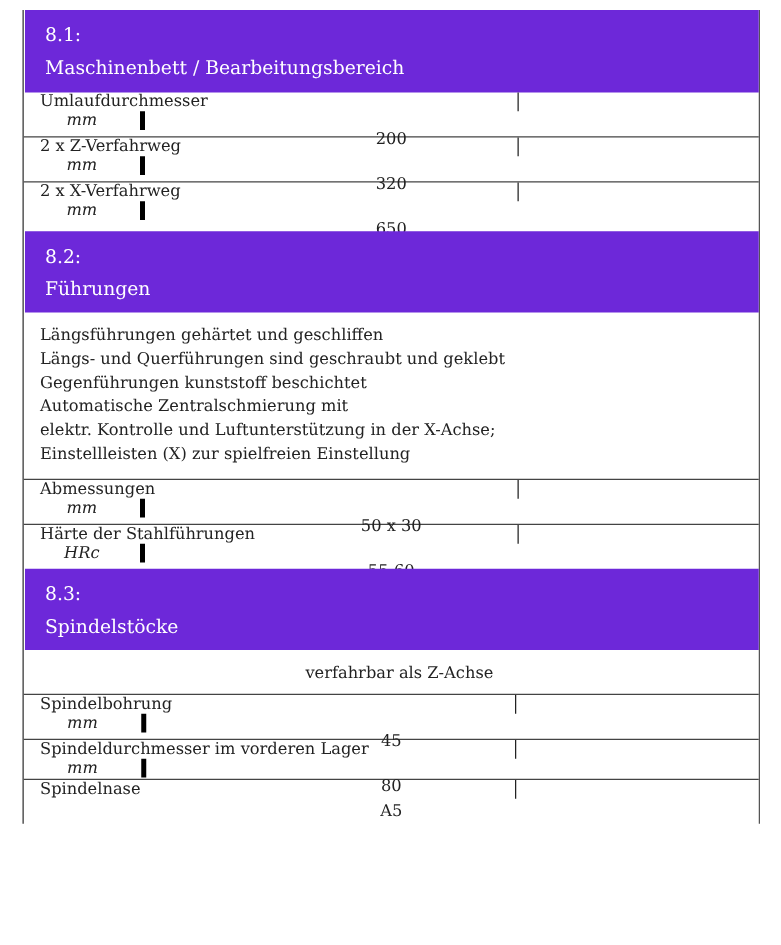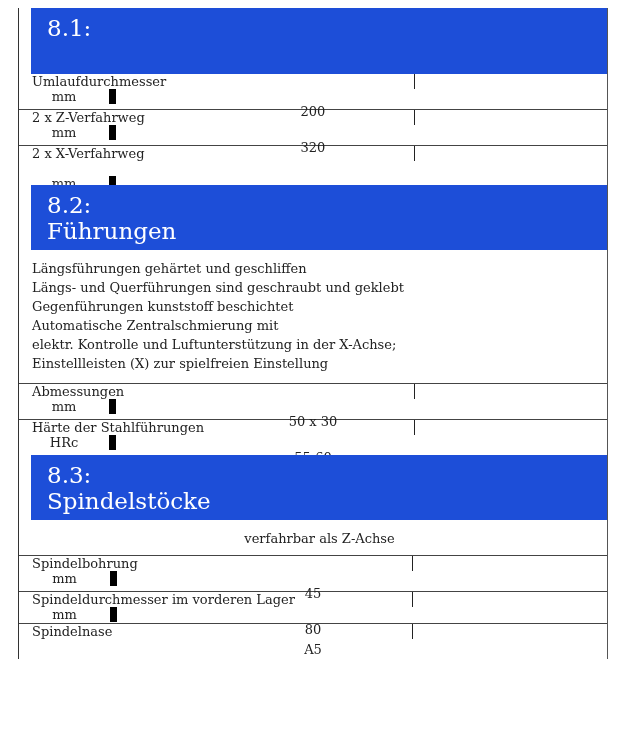--- a/index.html
+++ b/index.html
@@ -1,29 +1,29 @@
 <!DOCTYPE html>
 <html><head>
 <meta charset="utf-8">
 <style>
   html, body { margin: 0; padding: 0; background: #ffffff; }
   body { width: 625px; height: 756px; position: relative; overflow: hidden;
          font-family: "DejaVu Serif", "Liberation Serif", serif; color: #222222; }
   .sheet { position: absolute; left: 18px; top: 8px; width: 588px;
            border-left: 1px solid #333333; border-right: 1px solid #555555; }
   .section { position: relative; }
-  .sec-head { background: #1d4ed8; color: #ffffff; margin-left: 12px; margin-right: 0;
-              padding: 7px 0 8px 16px; font-size: 23px; line-height: 26px; font-weight: normal; }
+  .sec-head { background: #6d28d9; color: #ffffff; margin-left: 1px; margin-right: 0;
+              padding: 7px 0 8px 16px; font-size: 15px; line-height: 26px; font-weight: normal; }
   .sec-head .num, .sec-head .title { display: block; }
   .desc { padding: 9px 0 10px 13px; font-size: 13px; line-height: 19px; border-bottom: 1px solid #444444; }
   .row { display: flex; height: 35px; border-bottom: 1px solid #444444; font-size: 13px; flex-direction: column; }
   .row:last-child { border-bottom: none; }
   .cell { display: flex; align-items: center; box-sizing: border-box; }
   .c-label { width: 396px; padding-left: 13px; border-right: 1px solid #222222; }
-  .c-unit { width: 97px; justify-content: center; border-right: 7px solid #000000; }
+  .c-unit { width: 97px; justify-content: center; border-right: 4px solid #000000; font-style: italic; }
   .c-val { flex: 1; justify-content: center; }
   .c-merge { flex: 1; justify-content: center; }
   .s3 .c-label { width: 394px; }
   .s3 .c-unit { width: 98px; }
   .rows-last { border-bottom: 1px solid #444444; }
   .sec1 .sec-head { height: 51px; }
   .sec2 .sec-head { height: 50px; }
   .sec3 .sec-head { height: 50px; }
   .sec1 .desc { height: 56px; }
   .sec2 .desc { height: 114px; }
@@ -32,32 +32,33 @@
   .row.tall { height: 35px; }
 </style>
 </head>
 <body>
 
 <div class="sheet">
 
   <div class="section sec1">
     <div class="sec-head">
       <span class="num">8.1:</span>
+      <span class="title">Maschinenbett / Bearbeitungsbereich</span>
     </div>
     <div class="row">
       <div class="cell c-label">Umlaufdurchmesser</div>
       <div class="cell c-unit">mm</div>
       <div class="cell c-val">200</div>
     </div>
     <div class="row">
       <div class="cell c-label">2 x Z-Verfahrweg</div>
       <div class="cell c-unit">mm</div>
       <div class="cell c-val">320</div>
     </div>
-    <div class="row" style="height:39px;gap:15px;">
+    <div class="row" style="height:39px;">
       <div class="cell c-label">2 x X-Verfahrweg</div>
       <div class="cell c-unit">mm</div>
       <div class="cell c-val">650</div>
     </div>
   </div>
 
   <div class="section sec2">
     <div class="sec-head">
       <span class="num">8.2:</span>
       <span class="title">Führungen</span>

